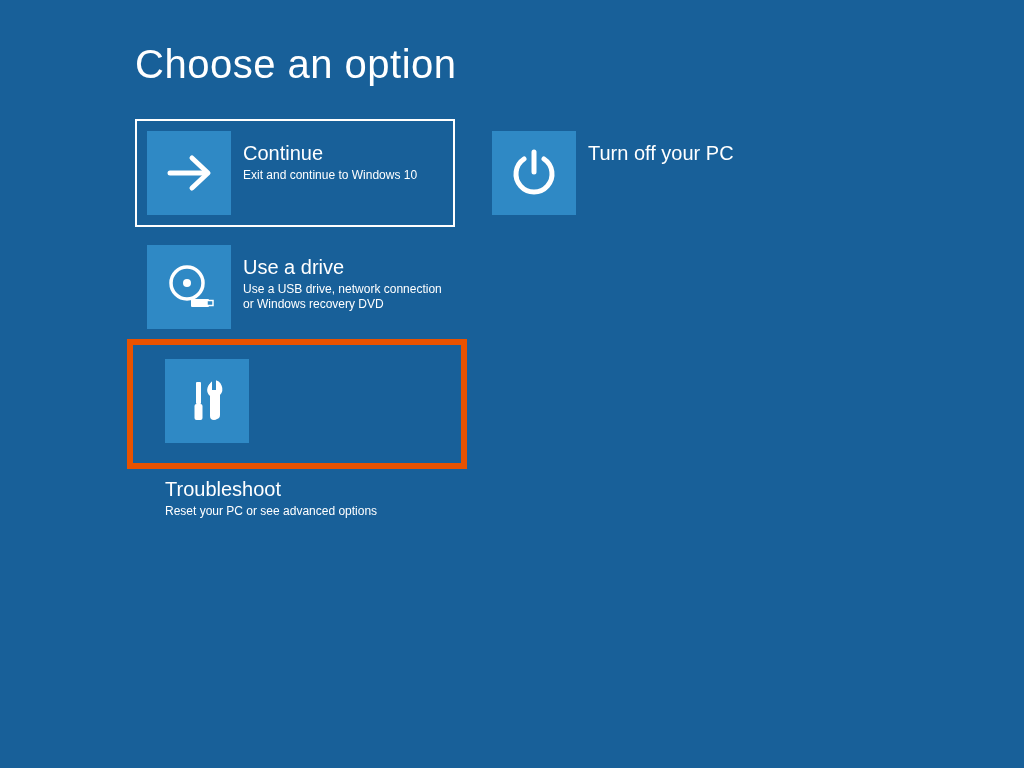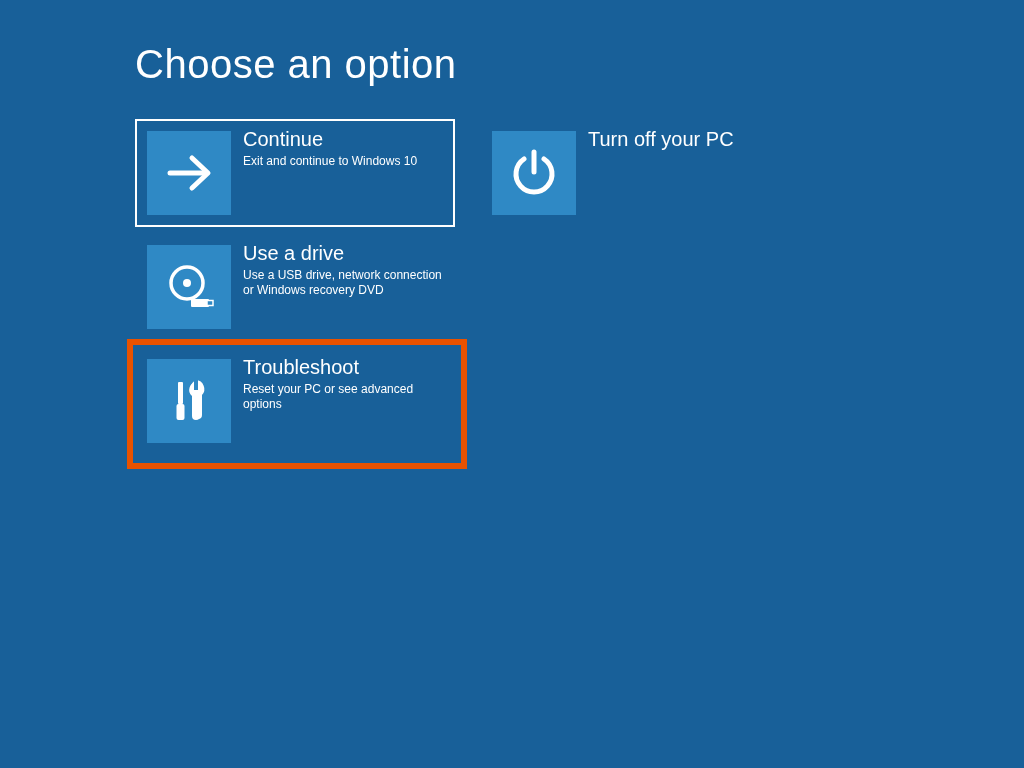--- a/index.html
+++ b/index.html
@@ -40,21 +40,21 @@
     width: 84px;
     height: 84px;
     background: #2f89c5;
     margin: 12px 0 12px 12px;
     display: flex;
     align-items: center;
     justify-content: center;
     flex-shrink: 0;
   }
   .tile .text {
-    padding: 9px 10px 0 12px;
+    padding: 23px 10px 0 12px;
     flex: 1;
   }
   .tile .t-title {
     font-size: 20px;
     font-weight: 300;
     line-height: 1.1;
     margin-bottom: 4px;
   }
   .tile .t-desc {
     font-size: 12px;
@@ -125,21 +125,21 @@
             <rect x="46" y="41.5" width="6" height="5" fill="none" stroke="#ffffff" stroke-width="1.5"></rect>
           </g>
         </svg>
       </div>
       <div class="text">
         <div class="t-title">Use a drive</div>
         <div class="t-desc">Use a USB drive, network connection or Windows recovery DVD</div>
       </div>
     </div>
 
-    <div class="tile" style="left:0px; top:228px;">
+    <div class="tile" style="left:18px; top:228px;flex-direction:column;">
       <div class="icon-box">
         <svg width="54" height="54" viewBox="0 0 54 54">
           <g fill="#ffffff">
 
             <rect x="16" y="8" width="5" height="22" rx="1"></rect>
             <rect x="14.5" y="30" width="8" height="16" rx="2"></rect>
 
             <path d="M34 8 a8 8 0 0 0 -4 14 v20 a4 4 0 0 0 8 0 v-20 a8 8 0 0 0 -4 -14 z M34 10 v8 h0 z"></path>
             <path d="M34 6 a9 9 0 0 1 6 15 v20 a4 4 0 0 1 -8 0 v-20 a9 9 0 0 1 2 -15 z" fill="#ffffff"></path>
             <rect x="32" y="6" width="4" height="10" fill="#2f89c5"></rect>

